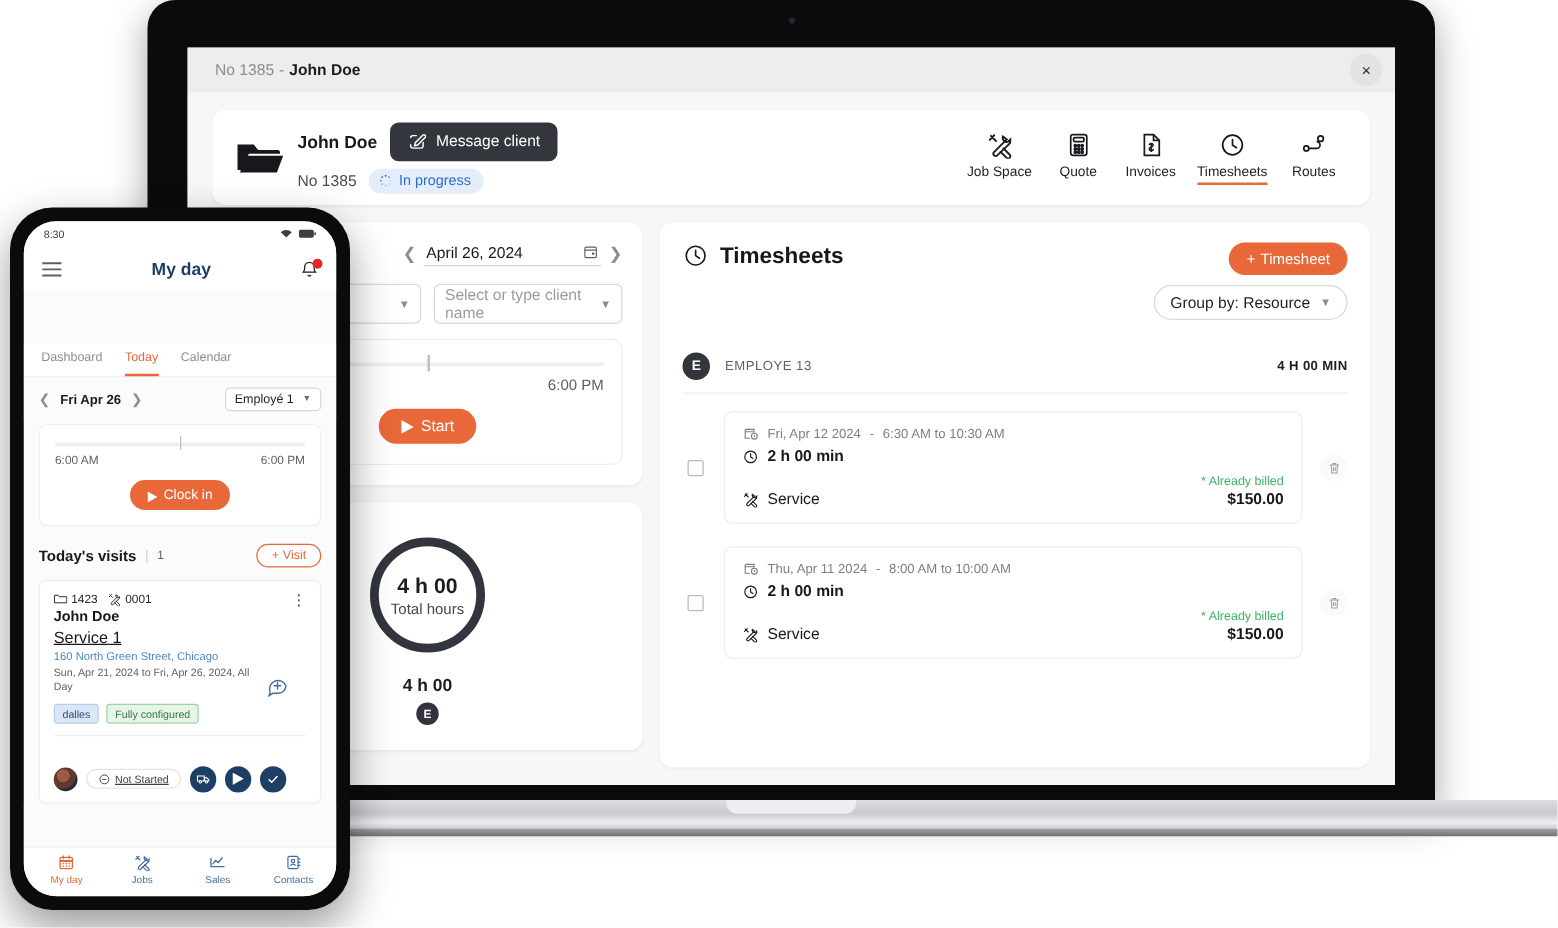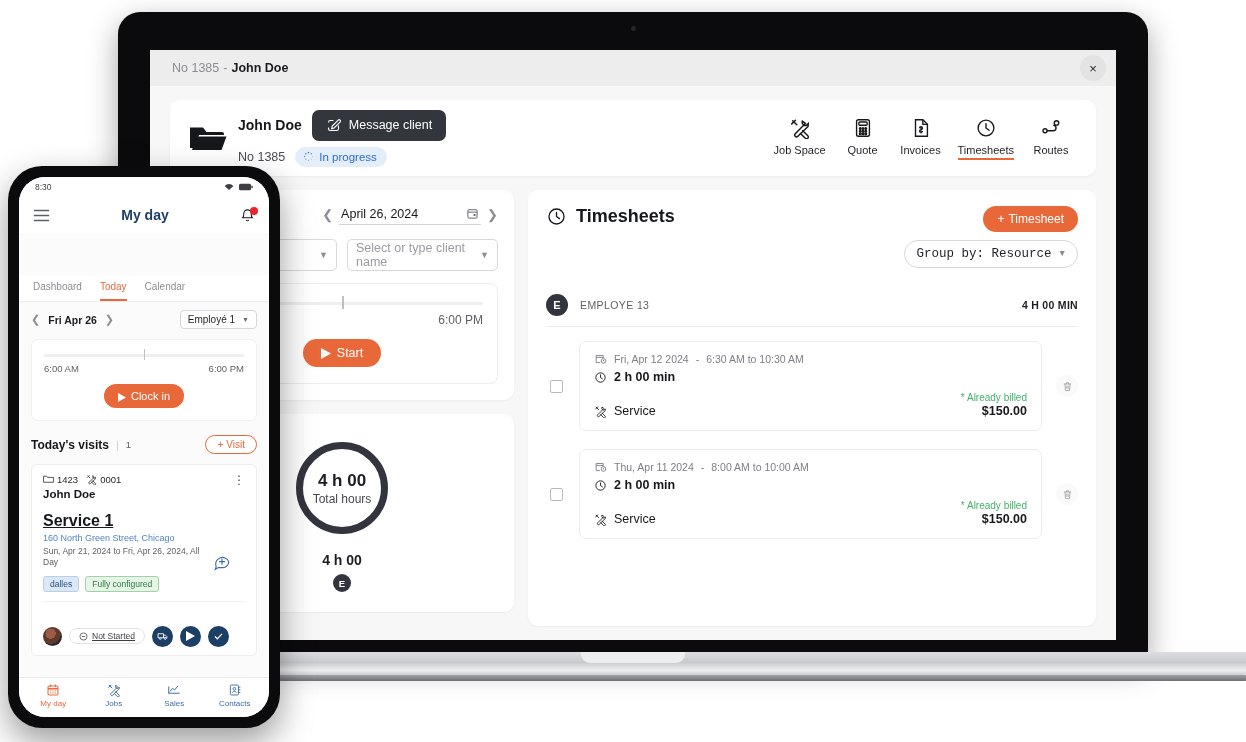--- a/index.html
+++ b/index.html
@@ -5,21 +5,21 @@
   * { box-sizing: border-box; margin: 0; padding: 0; }
   html, body {
     width: 1246px; height: 742px;
     background: #ffffff;
     font-family: "Liberation Sans", sans-serif;
     overflow: hidden;
   }
   #stage { position: relative; width: 1246px; height: 742px; background: #fff; }
 
   
-  #laptop { position: absolute; left: 118px; top: 12px; width: 1030px; height: 690px; }
+  #laptop { position: absolute; left: 118px; top: 0; width: 1030px; height: 690px; }
   #laptop-lid {
     position: absolute; left: 0; top: 0; width: 1030px; height: 646px;
     background: #0b0b0d; border-radius: 22px 22px 4px 4px;
     box-shadow: 0 10px 30px rgba(0,0,0,.35);
   }
   #laptop-cam { position: absolute; left: 50%; top: 14px; width: 5px; height: 5px; margin-left: -2.5px;
     border-radius: 50%; background: #23262e; }
   #laptop-screen {
     position: absolute; left: 32px; top: 38px; width: 966px; height: 590px;
     background: #f7f7f8; overflow: hidden;
@@ -138,21 +138,21 @@
   .ts-panel { padding: 16px 18px 20px 18px; height: 436px; }
   .ts-head { display: flex; align-items: flex-start; }
   .ts-title { display: flex; align-items: center; gap: 9px; font-size: 18px; font-weight: 700; color: #17181b; }
   .ts-actions { margin-left: auto; display: flex; flex-direction: column; align-items: flex-end; gap: 8px; }
   .ts-add {
     background: #e8683a; color: #fff; border: none; border-radius: 14px; padding: 6px 14px;
     font-size: 12px; cursor: pointer; font-family: inherit; display: flex; align-items: center; gap: 4px;
   }
   .ts-group {
     background: #fff; border: 1px solid #d7d8db; border-radius: 16px; padding: 6px 12px;
-    font-size: 12.5px; color: #1f2024; cursor: pointer; font-family: Liberation Mono, monospace;
+    font-size: 12.5px; color: #1f2024; cursor: pointer; font-family: Liberation Sans, sans-serif;
     display: flex; align-items: center; gap: 8px;
   }
   .ts-group .caret { color: #8b8d92; font-size: 9px; }
   .res-row {
     display: flex; align-items: center; margin-top: 26px; padding-bottom: 10px;
     border-bottom: 1px solid #eceded;
   }
   .res-ava {
     width: 22px; height: 22px; border-radius: 50%; background: #32353d; color: #fff;
     font-size: 11px; font-weight: 700; display: flex; align-items: center; justify-content: center;
@@ -244,21 +244,21 @@
     display: flex; align-items: center; gap: 3px;
   }
   .visit-card {
     margin: 4px 12px 0 12px; background: #fff; border: 1px solid #ededee; border-radius: 6px;
     padding: 9px 11px 8px 11px;
   }
   .vc-top { display: flex; align-items: center; gap: 8px; }
   .vc-id { font-size: 9.5px; color: #25272c; display: flex; align-items: center; gap: 3px; }
   .vc-kebab { margin-left: auto; color: #3d3f44; font-size: 12px; line-height: 8px; cursor: pointer; letter-spacing:0; }
   .vc-name { font-size: 11.5px; font-weight: 700; color: #17181b; margin-top: 3px; }
-  .vc-service { font-size: 16px; font-weight: 700; color: #17181b; text-decoration: underline; margin-top: 12px; }
+  .vc-service { font-size: 13px; font-weight: 400; color: #17181b; text-decoration: underline; margin-top: 2px; }
   .vc-addr { font-size: 9px; color: #4f86c6; margin-top: 3px; }
   .vc-dates { font-size: 8.5px; color: #5d5f65; margin-top: 3px; line-height: 1.35; max-width: 160px; }
   .vc-chat { position: absolute; right: 14px; }
   .vc-midrow { display: flex; align-items: flex-start; }
   .vc-tags { display: flex; gap: 6px; margin-top: 7px; }
   .tag { font-size: 8.5px; padding: 2px 6px; border-radius: 3px; }
   .tag.blue { background: #dbe7f6; color: #2a4f7e; border: 1px solid #b9cfe9; }
   .tag.green { background: #e6f5e8; color: #2f7a3f; border: 1px solid #9ed3aa; }
   .vc-actions {
     display: flex; align-items: center; gap: 7px; margin-top: 9px;

